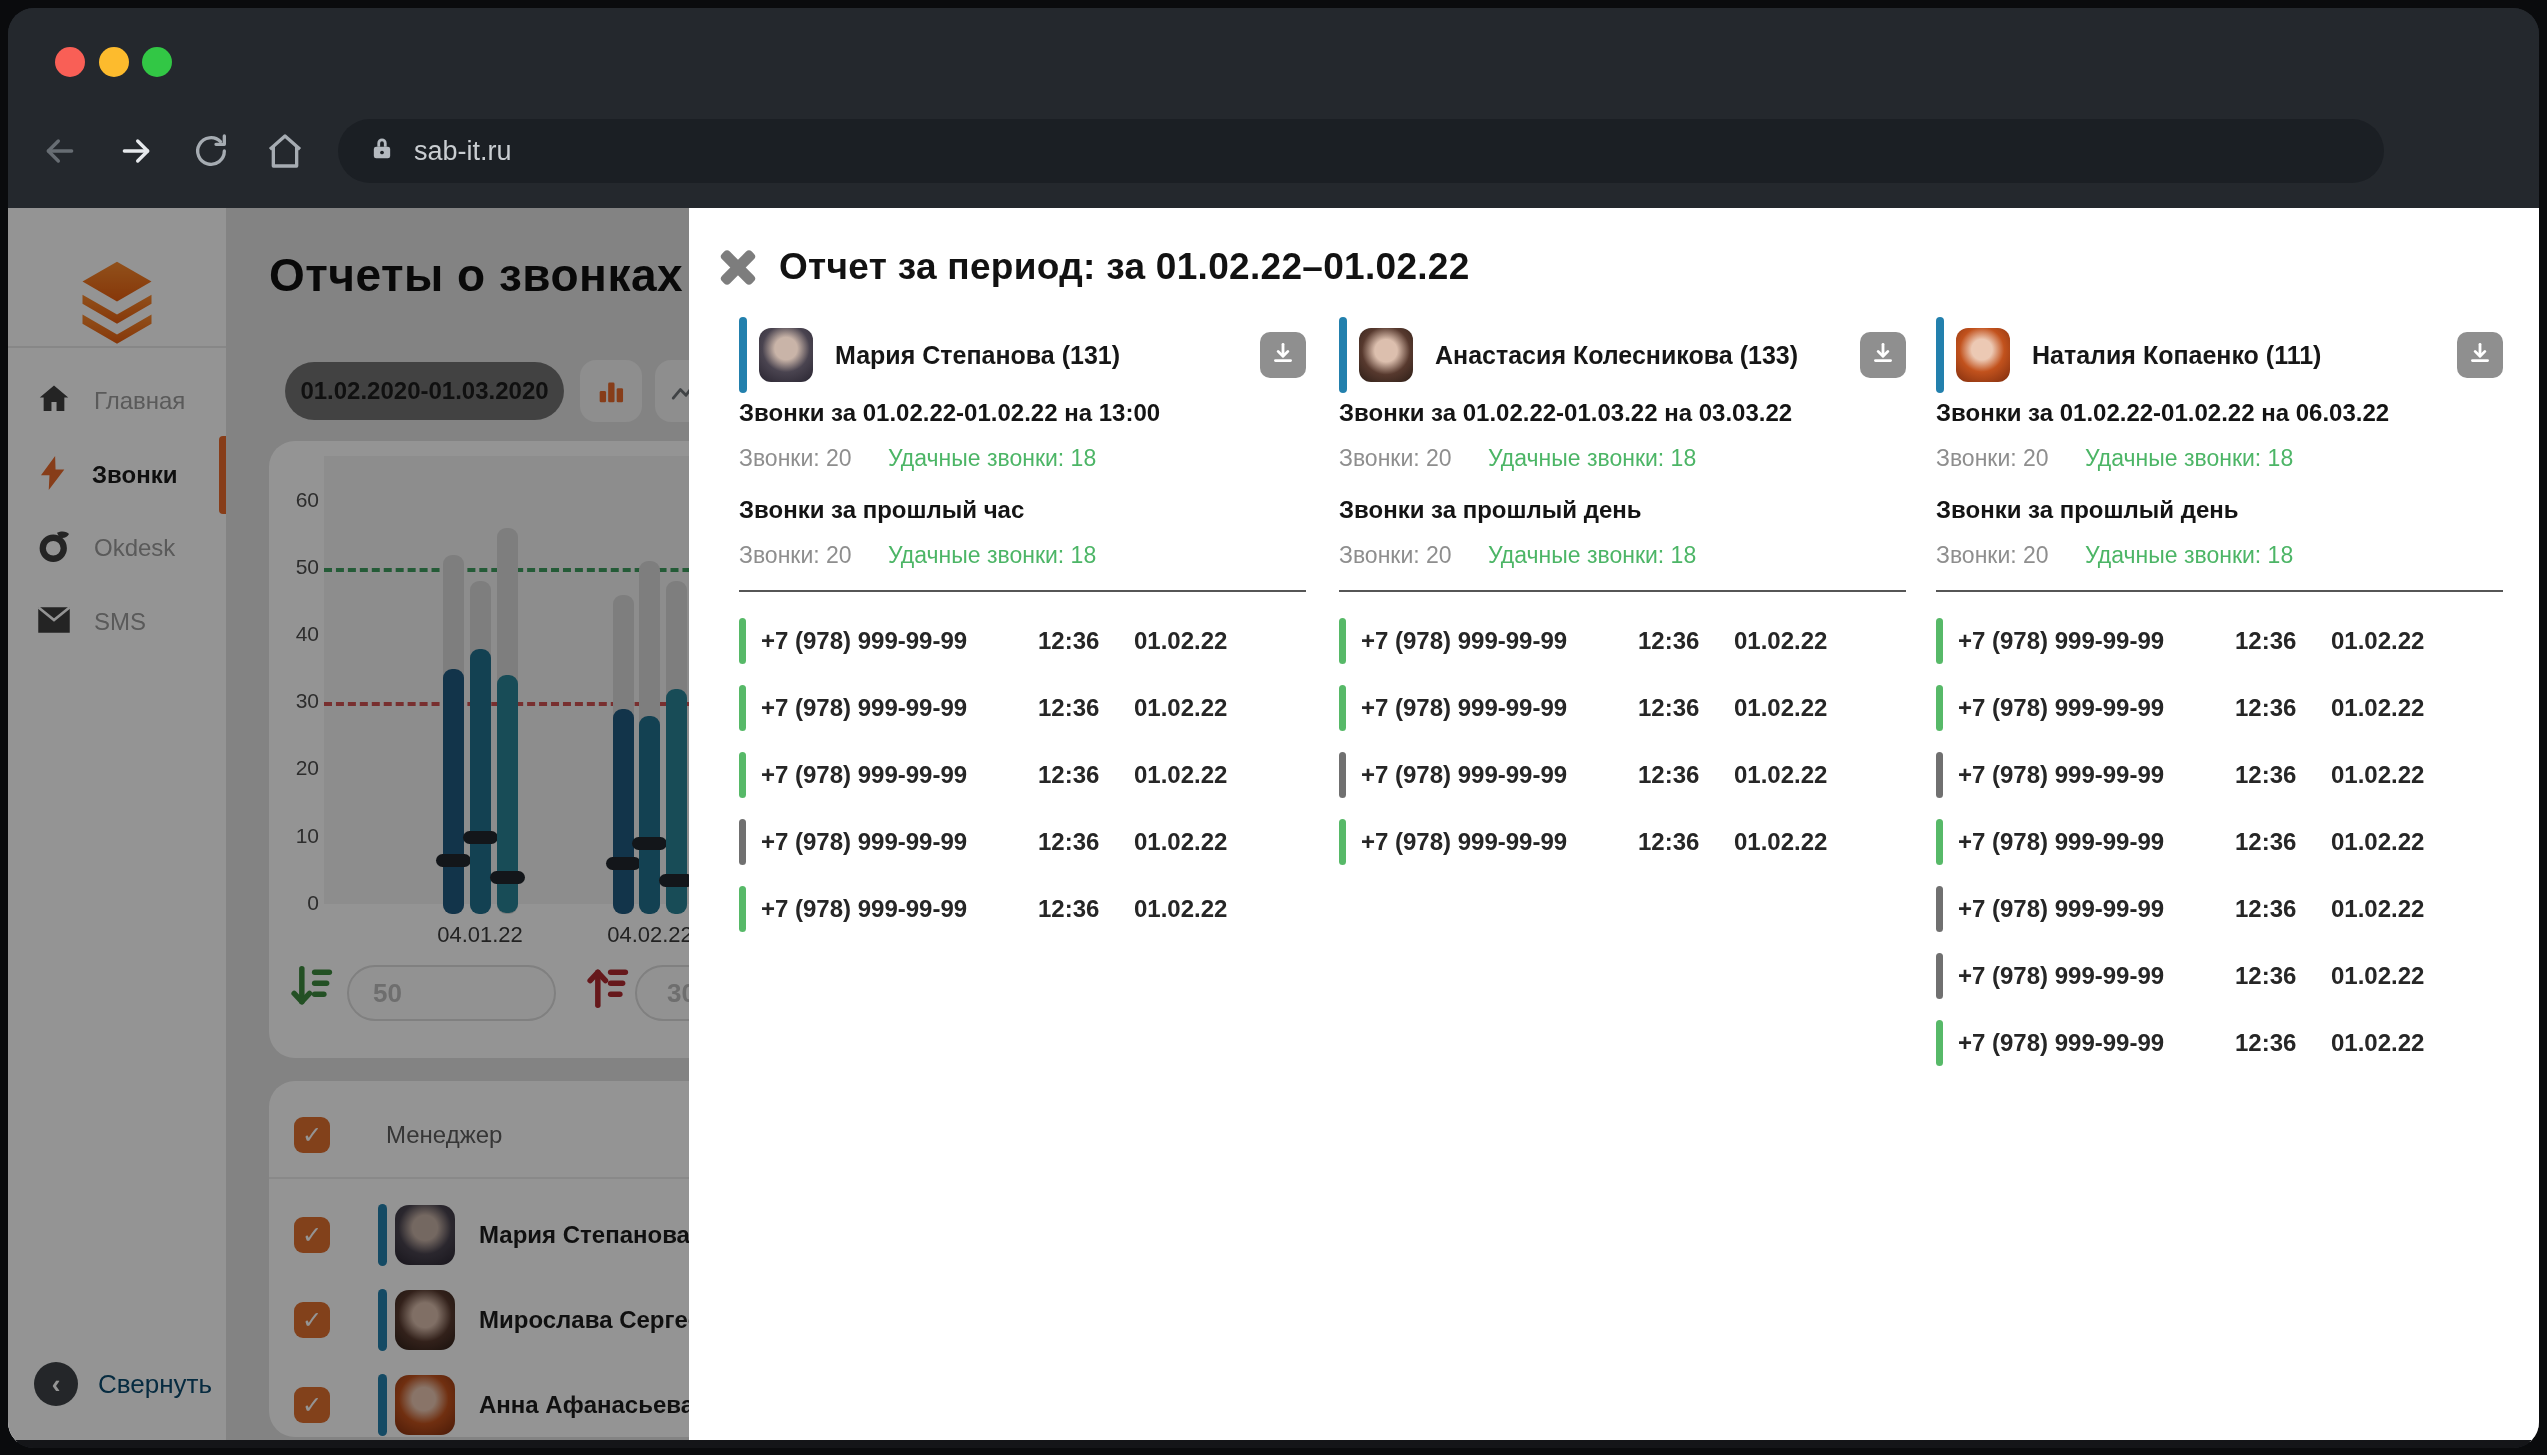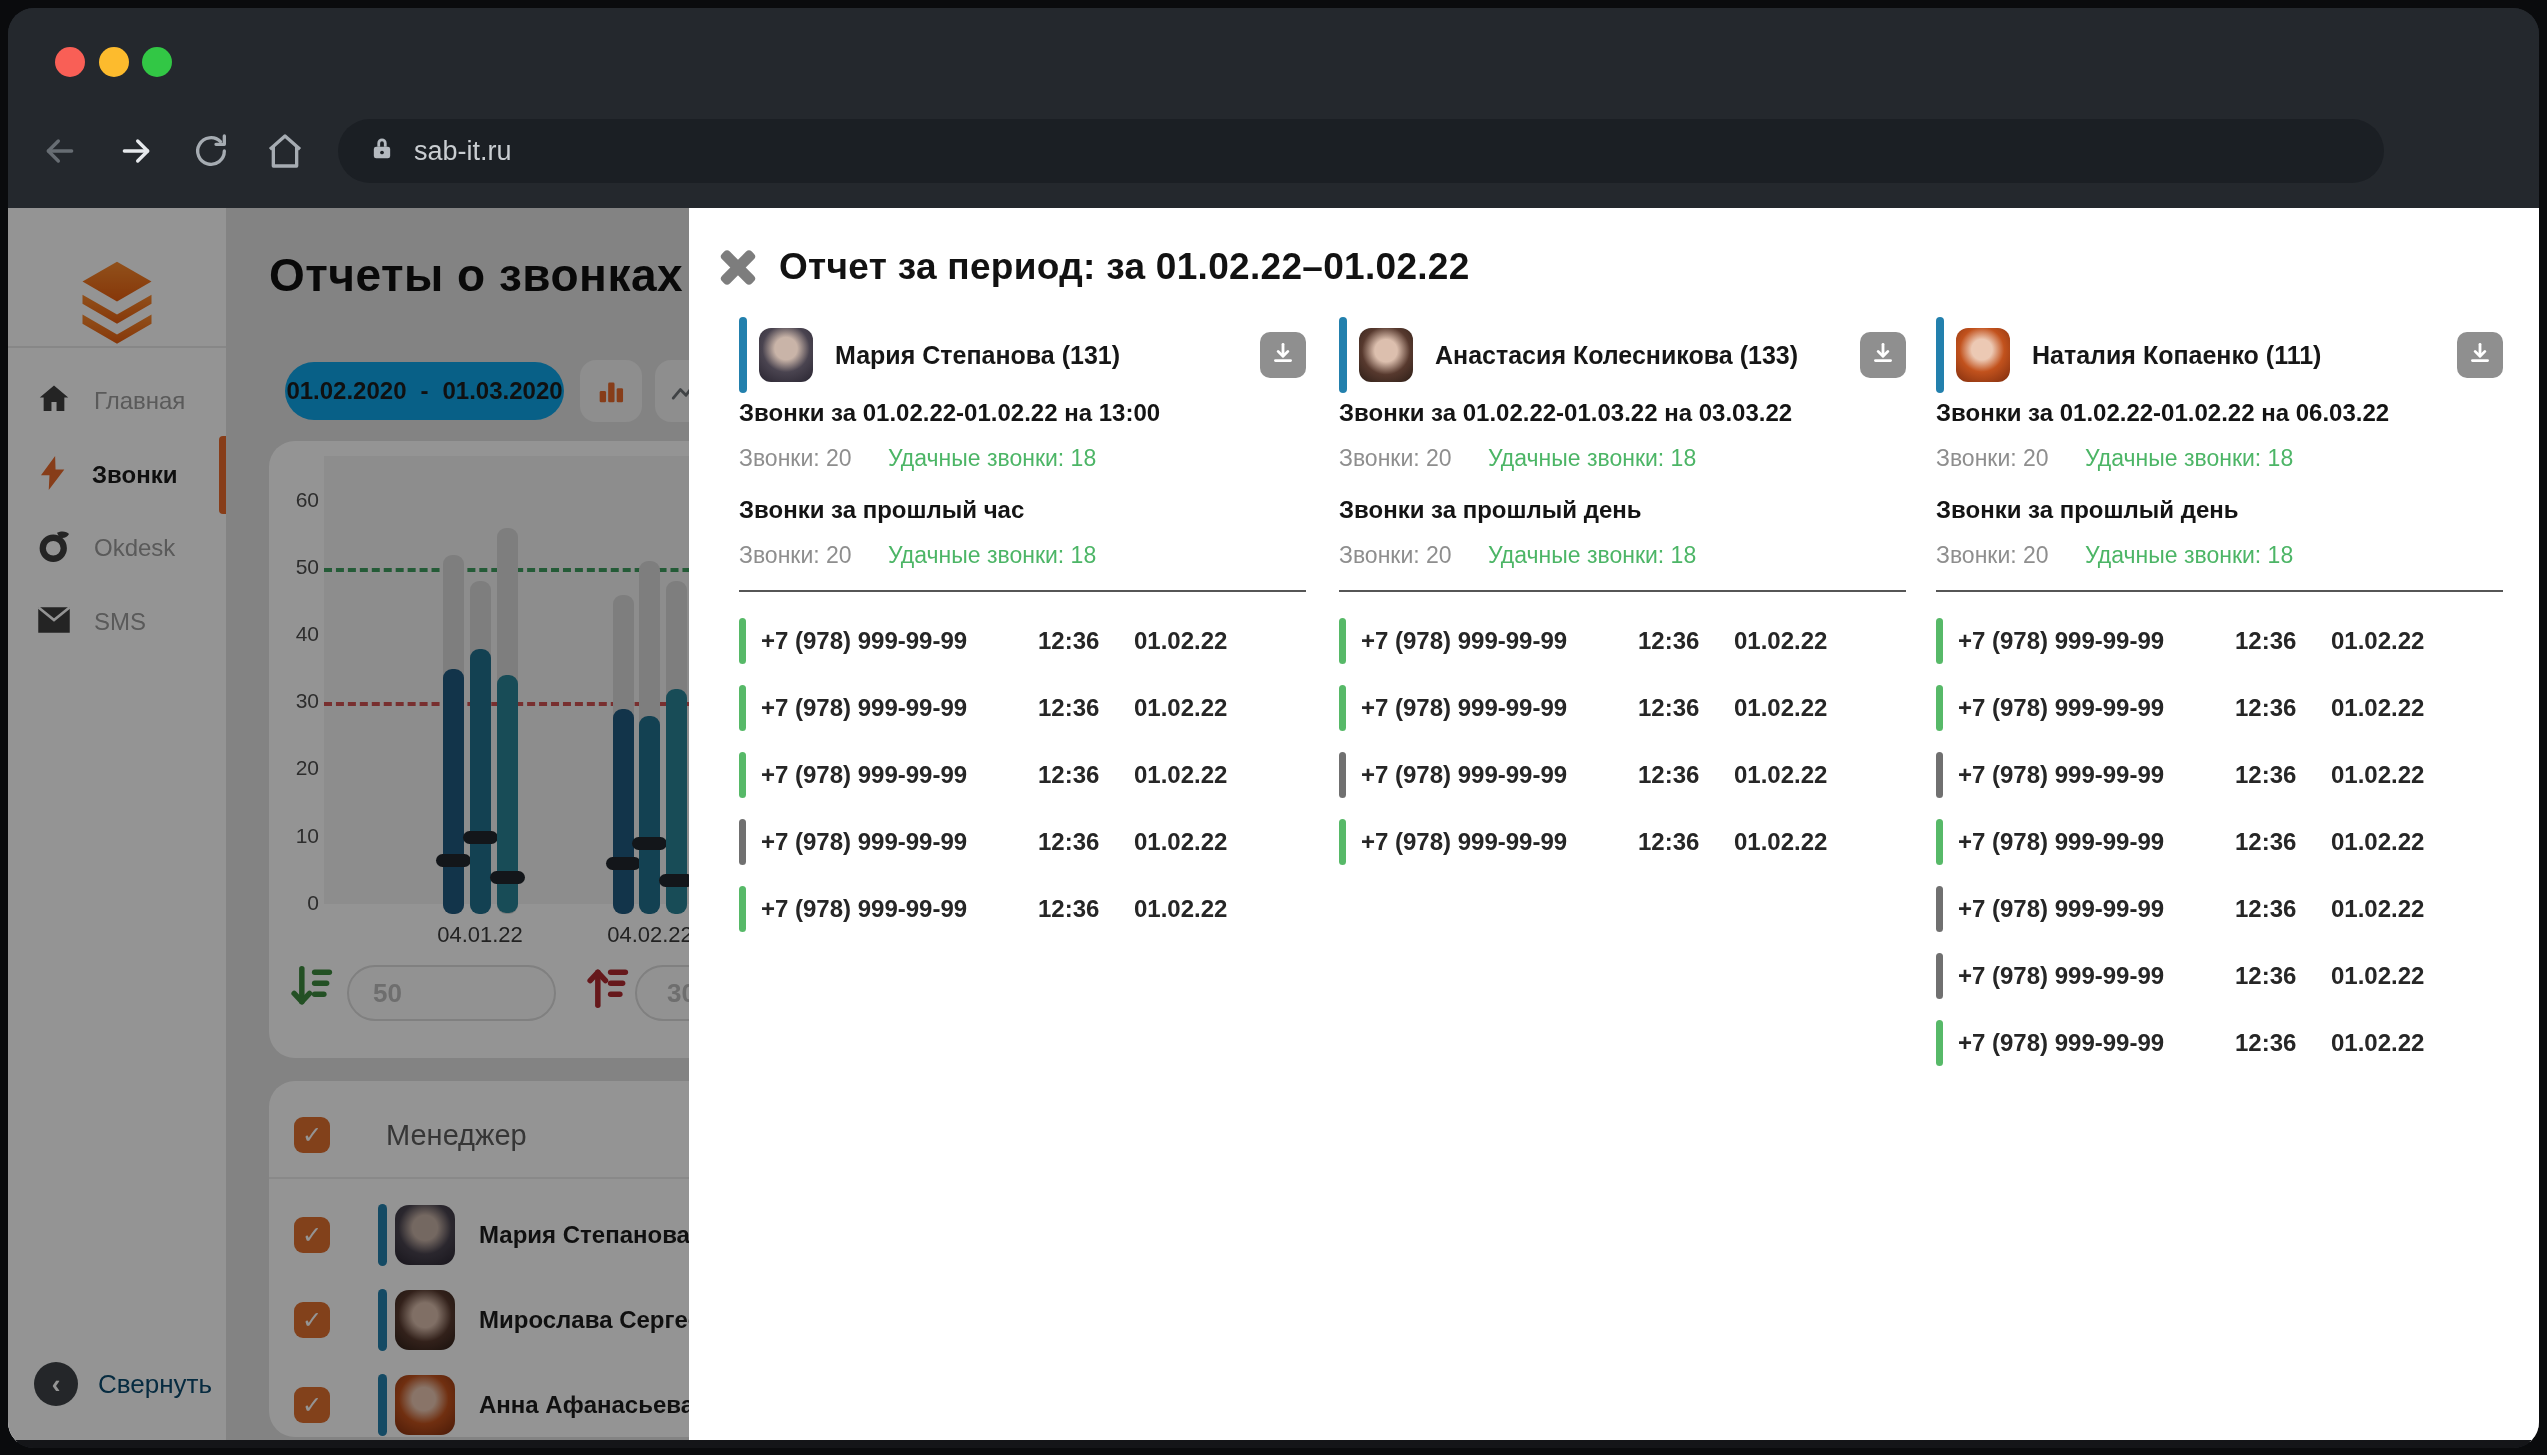--- a/index.html
+++ b/index.html
@@ -28,36 +28,36 @@
   .nav-item{position:absolute;left:0;width:218px;height:74px;display:flex;align-items:center;padding-left:28px;box-sizing:border-box;}
   .nav-item .lbl{margin-left:22px;font-size:24px;color:#9b9b9b;white-space:nowrap;}
   .nav-item.active .lbl{color:#1a1a1a;font-weight:700;}
   .nav-active-bar{position:absolute;right:0;top:-2px;width:7px;height:78px;background:#e96a2b;border-radius:4px 0 0 4px;}
   .collapse{position:absolute;left:26px;bottom:36px;display:flex;align-items:center;}
   .collapse .circ{width:44px;height:44px;border-radius:50%;background:#3e4347;display:flex;align-items:center;justify-content:center;color:#fff;font-size:26px;font-weight:700;}
   .collapse .lbl{margin-left:20px;font-size:26px;color:#0c4a6e;}
 
   .content-title{position:absolute;left:261px;top:40px;font-size:46px;font-weight:700;color:#111;letter-spacing:0.5px;white-space:nowrap;}
 
-  .date-pill{position:absolute;left:277px;top:154px;width:279px;height:58px;background:#0ea5e9;border-radius:29px;display:flex;align-items:center;justify-content:center;gap:14px;font-size:24px;font-weight:700;color:#1c1c1c;}
+  .date-pill{position:absolute;left:277px;top:154px;width:279px;height:58px;background:#737373;border-radius:29px;display:flex;align-items:center;justify-content:center;font-size:24px;font-weight:700;color:#1c1c1c;}
   .chart-btn{position:absolute;top:152px;width:62px;height:62px;background:#f4f4f4;border-radius:16px;display:flex;align-items:center;justify-content:center;}
   .chart-card{position:absolute;left:261px;top:233px;width:756px;height:617px;background:#fff;border-radius:26px;}
   .plot{position:absolute;left:55px;top:15px;width:701px;height:448px;background:#f3f3f3;}
   .ytick{position:absolute;right:659px;width:44px;text-align:right;font-size:21px;color:#4f4f4f;}
   .gbar{position:absolute;border-radius:9px;background:#d9d9d9;}
   .vbar{position:absolute;border-radius:9px;}
   .marker{position:absolute;height:13px;border-radius:7px;background:#22272d;}
   .thresh{position:absolute;left:0;width:701px;border-top:4px dashed;}
   .xlab{position:absolute;font-size:22px;color:#3c3c3c;transform:translateX(-50%);}
   .sort-pill{position:absolute;height:56px;border-radius:28px;border:2px solid #dcdcdc;background:#fbfbfb;box-sizing:border-box;font-size:26px;color:#bdbdbd;font-weight:700;display:flex;align-items:center;}
 
   .mgr-card{position:absolute;left:261px;top:873px;width:756px;height:356px;background:#fff;border-radius:26px;}
   .checkbox{width:36px;height:36px;border-radius:9px;background:#e0702f;color:#fff;font-size:24px;font-weight:700;display:flex;align-items:center;justify-content:center;}
   .mgr-head{position:absolute;left:25px;top:36px;display:flex;align-items:center;}
-  .mgr-head .lbl{margin-left:56px;font-size:29px;color:#5d5d5d;}
+  .mgr-head .lbl{margin-left:56px;font-size:24px;color:#5d5d5d;}
   .mgr-div{position:absolute;left:0;top:96px;width:756px;height:2px;background:#ececec;}
   .mgr-row{position:absolute;left:25px;width:706px;height:85px;display:flex;align-items:center;}
   .mgr-row .vstripe{width:9px;height:62px;border-radius:5px;background:#2380ad;margin-left:48px;}
   .mgr-row .avatar{width:60px;height:60px;border-radius:14px;margin-left:8px;}
   .mgr-row .nm{margin-left:24px;font-size:24px;font-weight:700;color:#1d1d1d;white-space:nowrap;}
 
   .avatar{background:#888;}
   .av-dark-scarf{background:radial-gradient(circle at 50% 38%,#c9b4a8 0 26%,#4a4450 55%,#282430 100%);}
   .av-dark-brown{background:radial-gradient(circle at 50% 42%,#dcbfae 0 27%,#57392e 58%,#2b1d16 100%);}
   .av-red-hair{background:radial-gradient(circle at 48% 40%,#ecc9b4 0 24%,#c2521d 52%,#7d2c0d 100%);}

